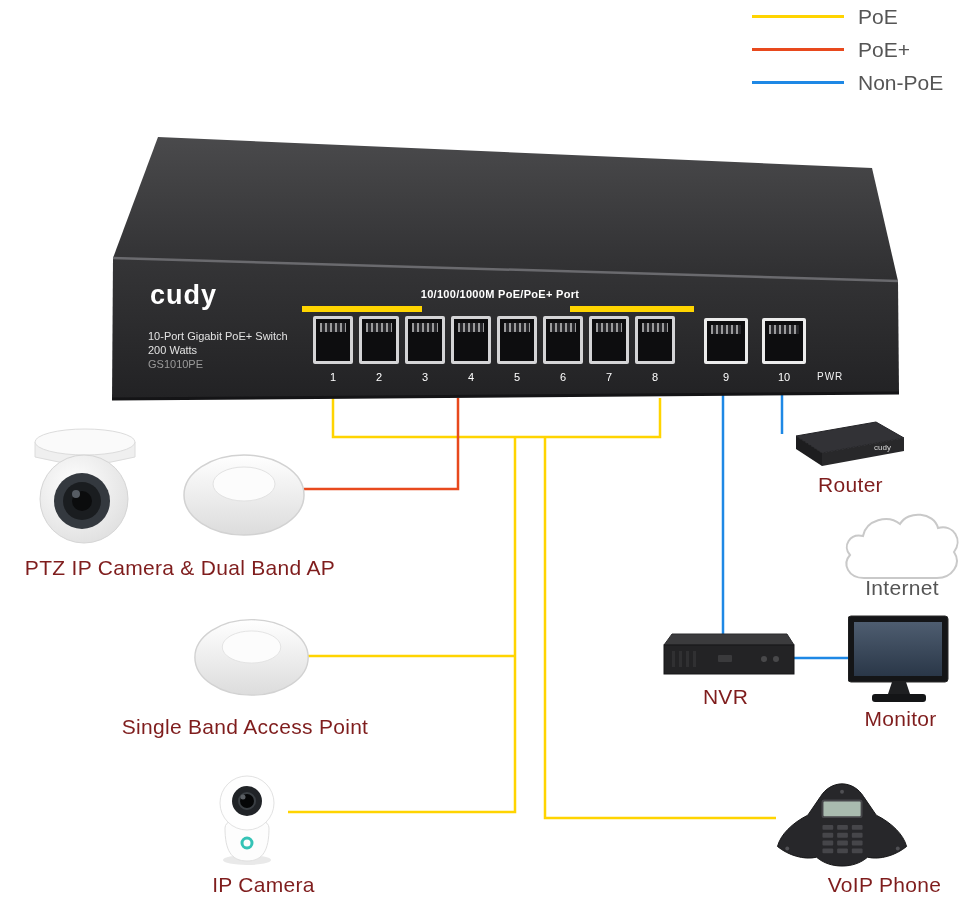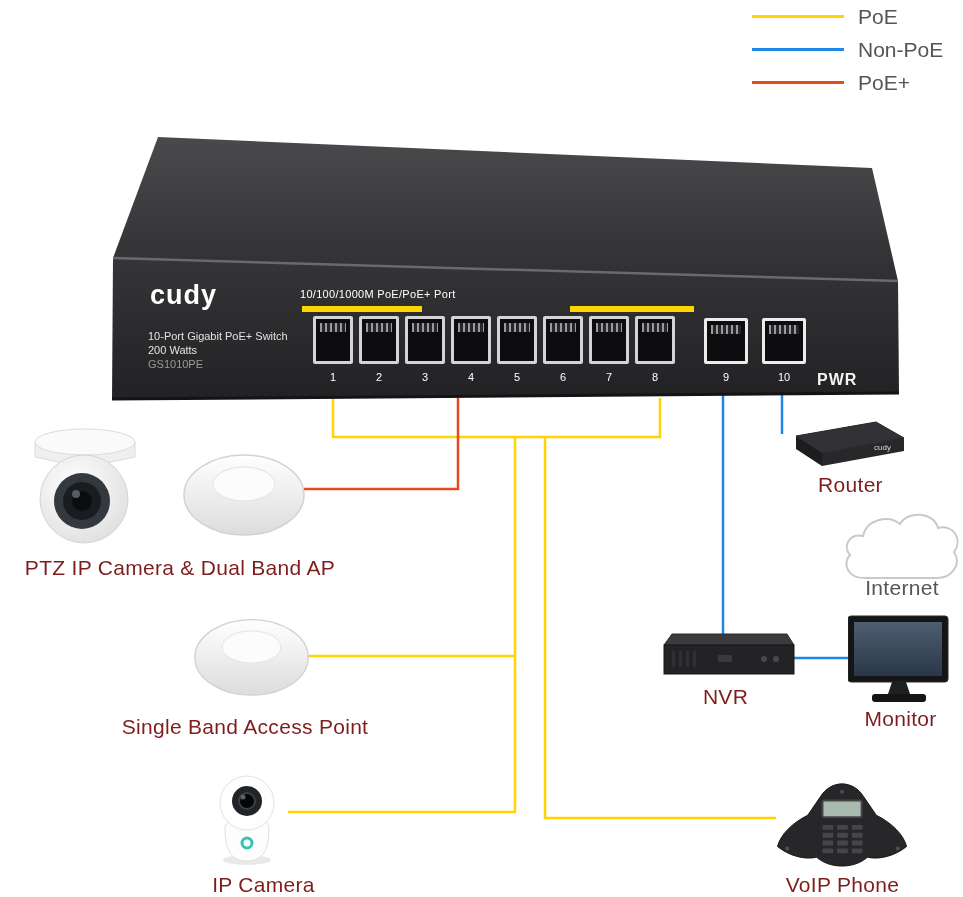--- a/index.html
+++ b/index.html
@@ -14,63 +14,63 @@
   
   .wires{position:absolute;left:0;top:0;}
   .wires path{fill:none;stroke-width:2.5px;stroke-linejoin:miter;}
 
   
   .switch{position:absolute;left:100px;top:130px;width:810px;height:275px;}
   .chassis{position:absolute;left:0;top:0;}
   .brand{position:absolute;left:50px;top:150px;color:#fff;font-size:27px;font-weight:bold;letter-spacing:1px;}
   .model-info{position:absolute;left:48px;top:199px;font-size:11px;color:#e2e2e2;line-height:14px;}
   .model-info .model{color:#9a9a9a;}
-  .port-banner{position:absolute;left:200px;top:158px;width:400px;text-align:left;color:#fff;font-size:11px;font-weight:normal;letter-spacing:.3px;}
+  .port-banner{position:absolute;left:200px;top:158px;width:400px;text-align:center;color:#fff;font-size:11px;font-weight:bold;letter-spacing:.3px;}
   .ybar{position:absolute;top:176px;height:6px;background:#FFD500;}
   .ybar.left{left:202px;width:120px;}
   .ybar.right{left:470px;width:124px;}
   .ports{position:absolute;left:213px;top:186px;display:flex;gap:6px;}
   .port{display:flex;flex-direction:column;align-items:center;width:40px;}
   .jack{width:40px;height:48px;background:#0d0d0f;border:3px solid #d4d4d6;border-radius:2px;box-sizing:border-box;position:relative;}
   .jack::before{content:"";position:absolute;left:4px;right:4px;top:4px;height:9px;
     background:repeating-linear-gradient(90deg,#9a9a9c 0 2px,#26262a 2px 5px);}
   .pnum{margin-top:7px;font-size:11px;color:#fff;}
   .uplink{position:absolute;left:604px;top:188px;display:flex;gap:14px;}
   .uplink .port{width:44px;}
   .uplink .jack{width:44px;height:46px;border-color:#ececec;}
-  .pwr{position:absolute;left:717px;top:241px;font-size:16px;font-weight:bold;color:#f2f2f2;letter-spacing:1px;}
+  .pwr{position:absolute;left:717px;top:241px;font-size:10px;font-weight:normal;color:#f2f2f2;letter-spacing:1px;}
 
   
   .dev{position:absolute;}
   .device-label{position:absolute;font-size:21px;color:#7f1d1d;text-align:center;letter-spacing:.3px;white-space:nowrap;}
   .internet-label{color:#555;margin-top:29px;}
 </style>
 </head>
 <body>
 
 <div class="canvas">
 
   <div class="legend">
     <div class="legend-row">
       <svg width="92" height="5">
           <line x1="0" y1="2.5" x2="92" y2="2.5" stroke-width="3" stroke="#FFD400"></line>
         </svg>
       <span class="legend-label">PoE</span>
     </div>
     <div class="legend-row">
       <svg width="92" height="5">
+          <line x1="0" y1="2.5" x2="92" y2="2.5" stroke-width="3" stroke="#E8491D"></line>
+        </svg>
+      <span class="legend-label">PoE+</span>
+    </div>
+    <div class="legend-row">
+      <svg width="92" height="5">
           <line x1="0" y1="2.5" x2="92" y2="2.5" stroke-width="3" stroke="#1E88E5"></line>
         </svg>
       <span class="legend-label">Non-PoE</span>
-    </div>
-    <div class="legend-row">
-      <svg width="92" height="5">
-          <line x1="0" y1="2.5" x2="92" y2="2.5" stroke-width="3" stroke="#E8491D"></line>
-        </svg>
-      <span class="legend-label">PoE+</span>
     </div>
   </div>
 
   <svg class="wires" width="963" height="897">
     <path d="M333,398 L333,437 L660,437 L660,398" stroke="#FFD400"></path>
     <path d="M515,437 L515,812 L288,812" stroke="#FFD400"></path>
     <path d="M515,656 L306,656" stroke="#FFD400"></path>
     <path d="M545,437 L545,818 L776,818" stroke="#FFD400"></path>
     <path d="M458,398 L458,489 L304,489" stroke="#E8491D"></path>
     <path d="M723,394 L723,646" stroke="#1E88E5"></path>
@@ -258,15 +258,15 @@
       <circle cx="71" cy="14" r="2" fill="#505054"></circle>
   </svg>
 
   <div class="device-label" style="left:0px;top:556px;width:360px;">PTZ IP Camera &amp; Dual Band AP</div>
   <div class="device-label" style="left:95px;top:715px;width:300px;">Single Band Access Point</div>
   <div class="device-label" style="left:176px;top:873px;width:175px;">IP Camera</div>
   <div class="device-label" style="left:793px;top:473px;width:115px;">Router</div>
   <div class="device-label internet-label" style="left:852px;top:547px;width:100px;">Internet</div>
   <div class="device-label" style="left:678px;top:685px;width:95px;">NVR</div>
   <div class="device-label" style="left:843px;top:707px;width:115px;">Monitor</div>
-  <div class="device-label" style="left:770px;top:873px;width:145px;">VoIP Phone</div>
+  <div class="device-label" style="left:812px;top:873px;width:145px;">VoIP Phone</div>
 
 </div>
 
 </body></html>

